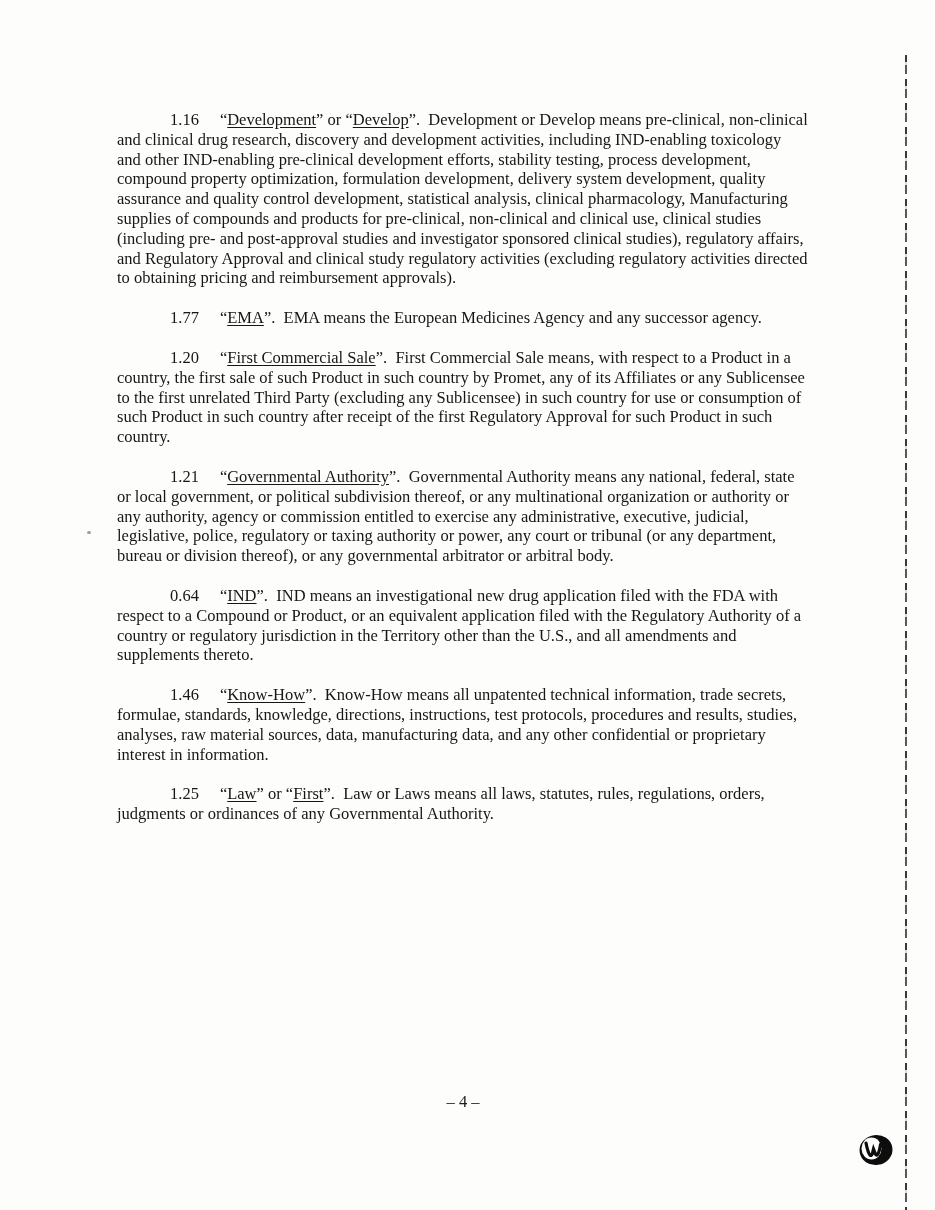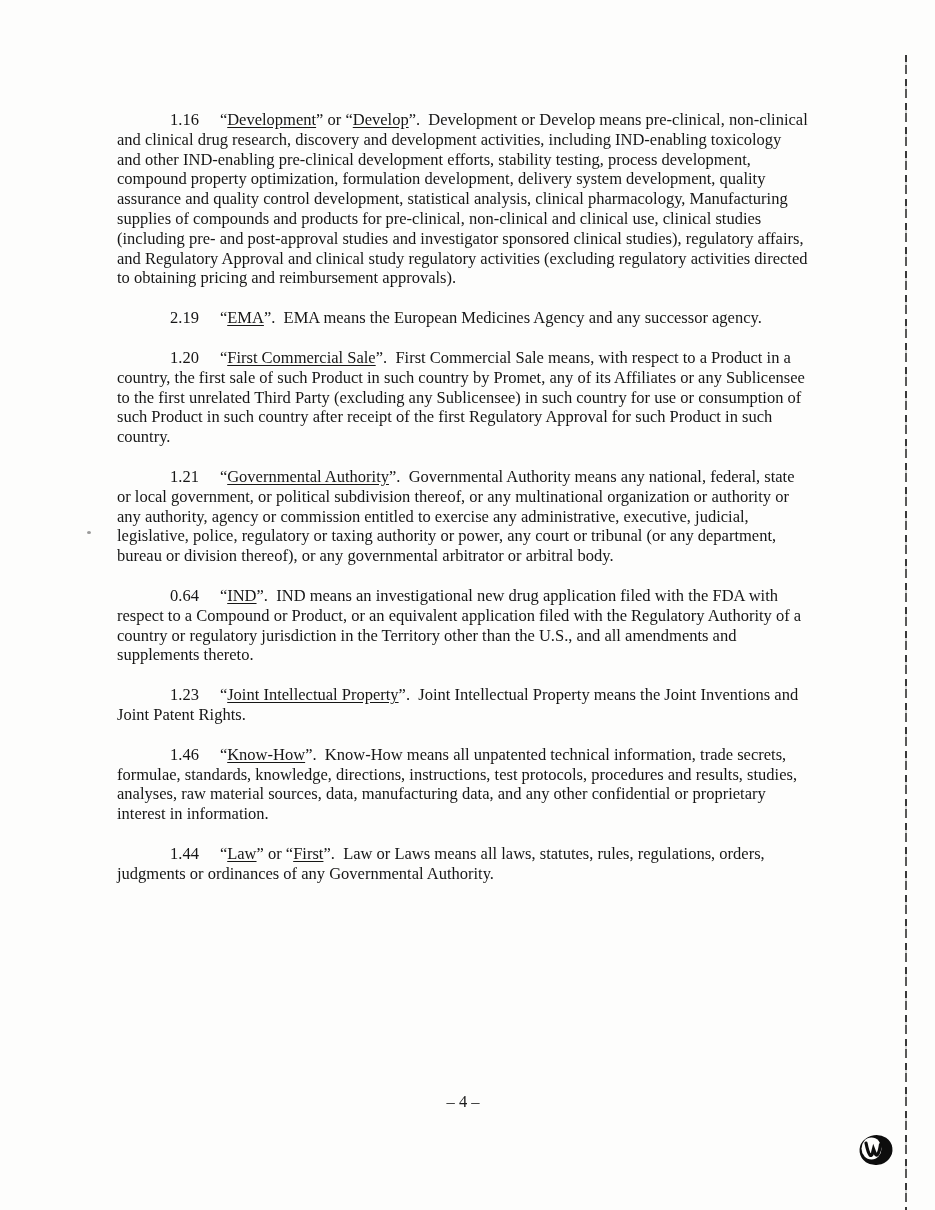--- a/index.html
+++ b/index.html
@@ -77,27 +77,26 @@
     height:38px;
   }
 </style>
 </head>
 <body>
 
 <div class="page">
 
   <main class="content">
       <p class="para"><span class="num">1.16</span><span>“<u>Development</u>” or “<u>Develop</u>”.</span> Development or Develop means pre-clinical, non-clinical and clinical drug research, discovery and development activities, including IND-enabling toxicology and other IND-enabling pre-clinical development efforts, stability testing, process development, compound property optimization, formulation development, delivery system development, quality assurance and quality control development, statistical analysis, clinical pharmacology, Manufacturing supplies of compounds and products for pre-clinical, non-clinical and clinical use, clinical studies (including pre- and post-approval studies and investigator sponsored clinical studies), regulatory affairs, and Regulatory Approval and clinical study regulatory activities (excluding regulatory activities directed to obtaining pricing and reimbursement approvals).</p>
-      <p class="para"><span class="num">2.19</span><span>“<u>EMA</u>”.</span> EMA means the European Medicines Agency and any successor agency.</p>
+      <p class="para"><span class="num">1.77</span><span>“<u>EMA</u>”.</span> EMA means the European Medicines Agency and any successor agency.</p>
       <p class="para"><span class="num">1.20</span><span>“<u>First Commercial Sale</u>”.</span> First Commercial Sale means, with respect to a Product in a country, the first sale of such Product in such country by Promet, any of its Affiliates or any Sublicensee to the first unrelated Third Party (excluding any Sublicensee) in such country for use or consumption of such Product in such country after receipt of the first Regulatory Approval for such Product in such country.</p>
       <p class="para"><span class="num">1.21</span><span>“<u>Governmental Authority</u>”.</span> Governmental Authority means any national, federal, state or local government, or political subdivision thereof, or any multinational organization or authority or any authority, agency or commission entitled to exercise any administrative, executive, judicial, legislative, police, regulatory or taxing authority or power, any court or tribunal (or any department, bureau or division thereof), or any governmental arbitrator or arbitral body.</p>
       <p class="para"><span class="num">0.64</span><span>“<u>IND</u>”.</span> IND means an investigational new drug application filed with the FDA with respect to a Compound or Product, or an equivalent application filed with the Regulatory Authority of a country or regulatory jurisdiction in the Territory other than the U.S., and all amendments and supplements thereto.</p>
-      <p class="para"><span class="num">1.23</span><span>“<u>Joint Intellectual Property</u>”.</span> Joint Intellectual Property means the Joint Inventions and Joint Patent Rights.</p>
       <p class="para"><span class="num">1.46</span><span>“<u>Know-How</u>”.</span> Know-How means all unpatented technical information, trade secrets, formulae, standards, knowledge, directions, instructions, test protocols, procedures and results, studies, analyses, raw material sources, data, manufacturing data, and any other confidential or proprietary interest in information.</p>
-      <p class="para"><span class="num">1.44</span><span>“<u>Law</u>” or “<u>First</u>”.</span> Law or Laws means all laws, statutes, rules, regulations, orders, judgments or ordinances of any Governmental Authority.</p>
+      <p class="para"><span class="num">1.25</span><span>“<u>Law</u>” or “<u>First</u>”.</span> Law or Laws means all laws, statutes, rules, regulations, orders, judgments or ordinances of any Governmental Authority.</p>
     </main>
 
   <div class="footer">– 4 –</div>
 
   <div class="scan-line"></div>
 
   <div class="scan-speck"></div>
 
   <div class="ink-stamp">
     <svg width="40" height="38" viewBox="0 0 40 38" aria-hidden="true">

